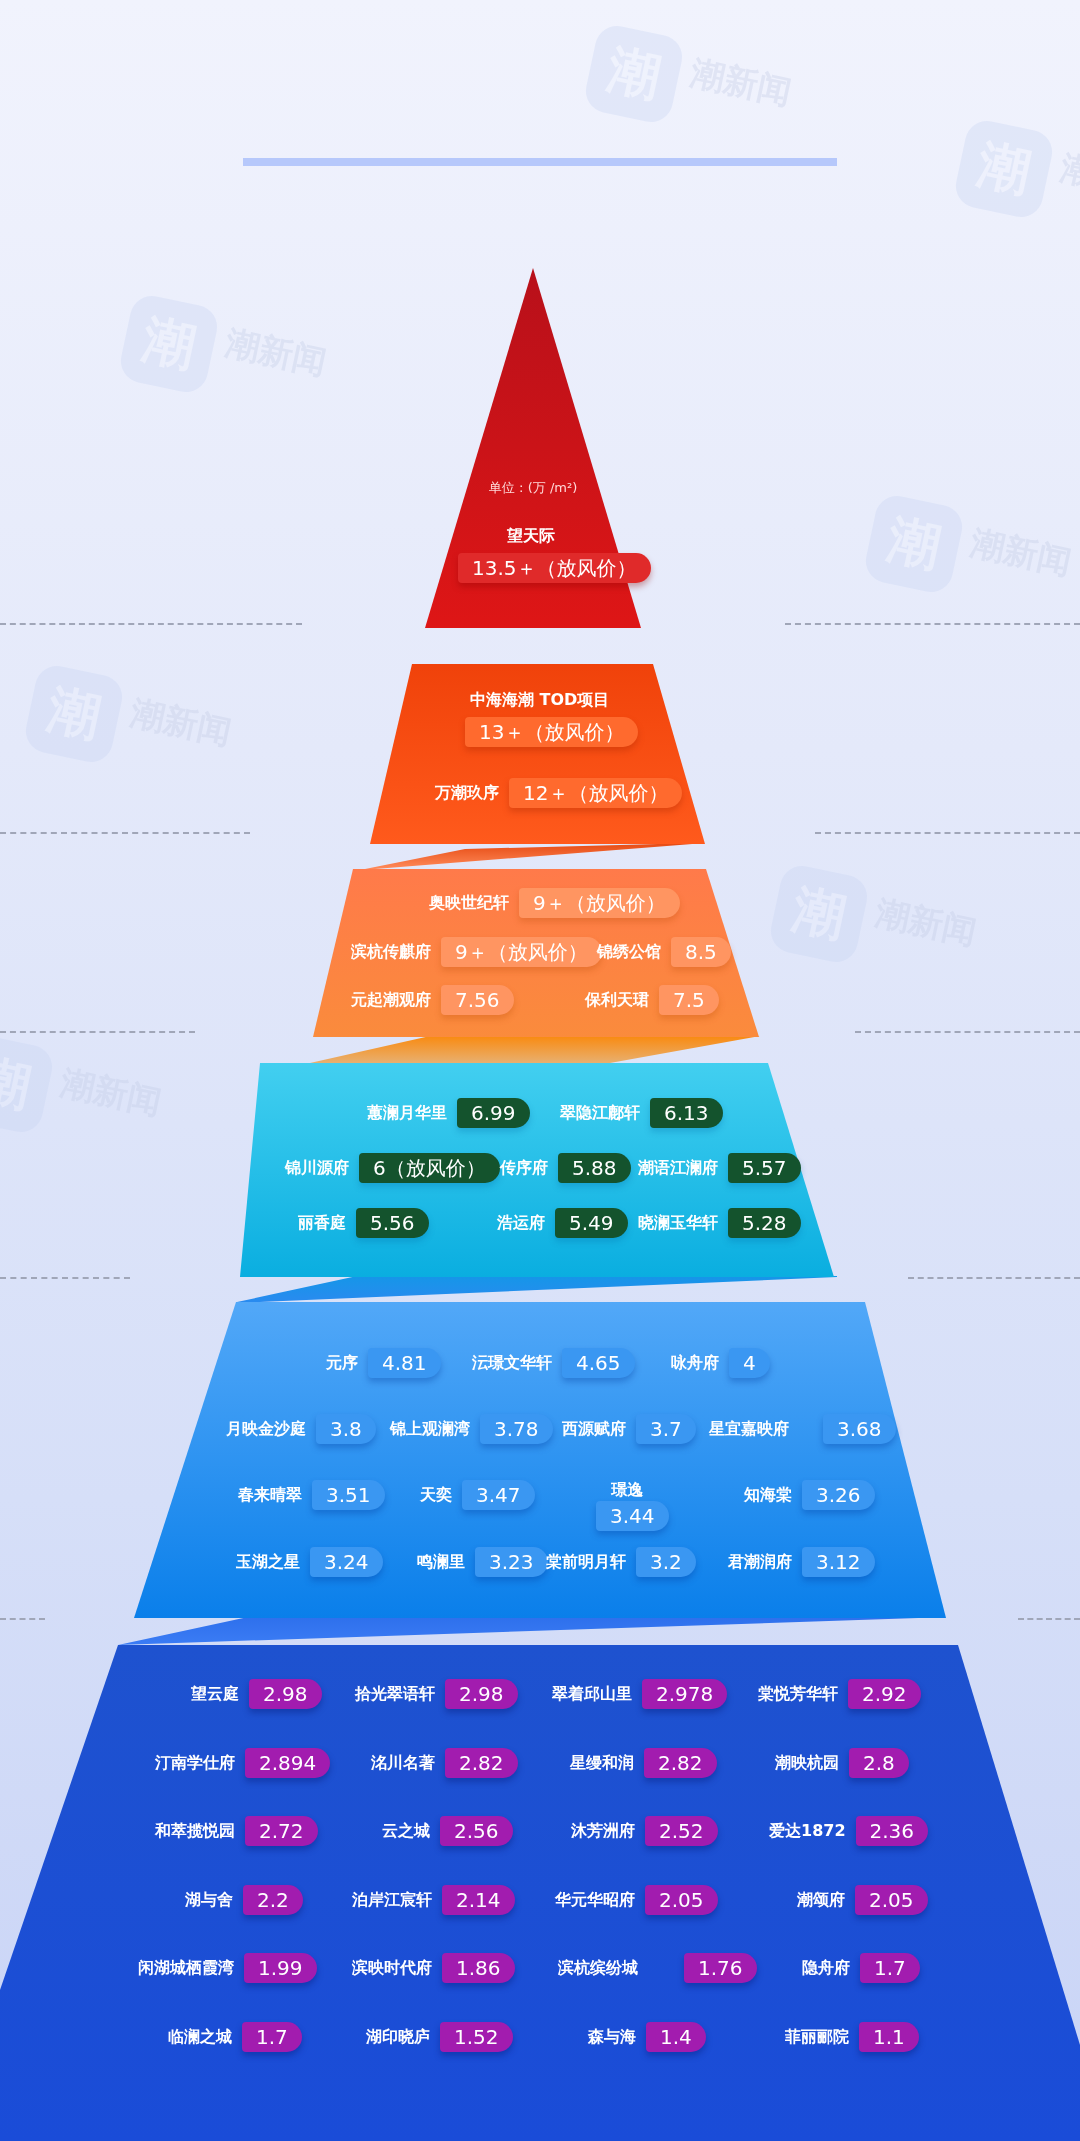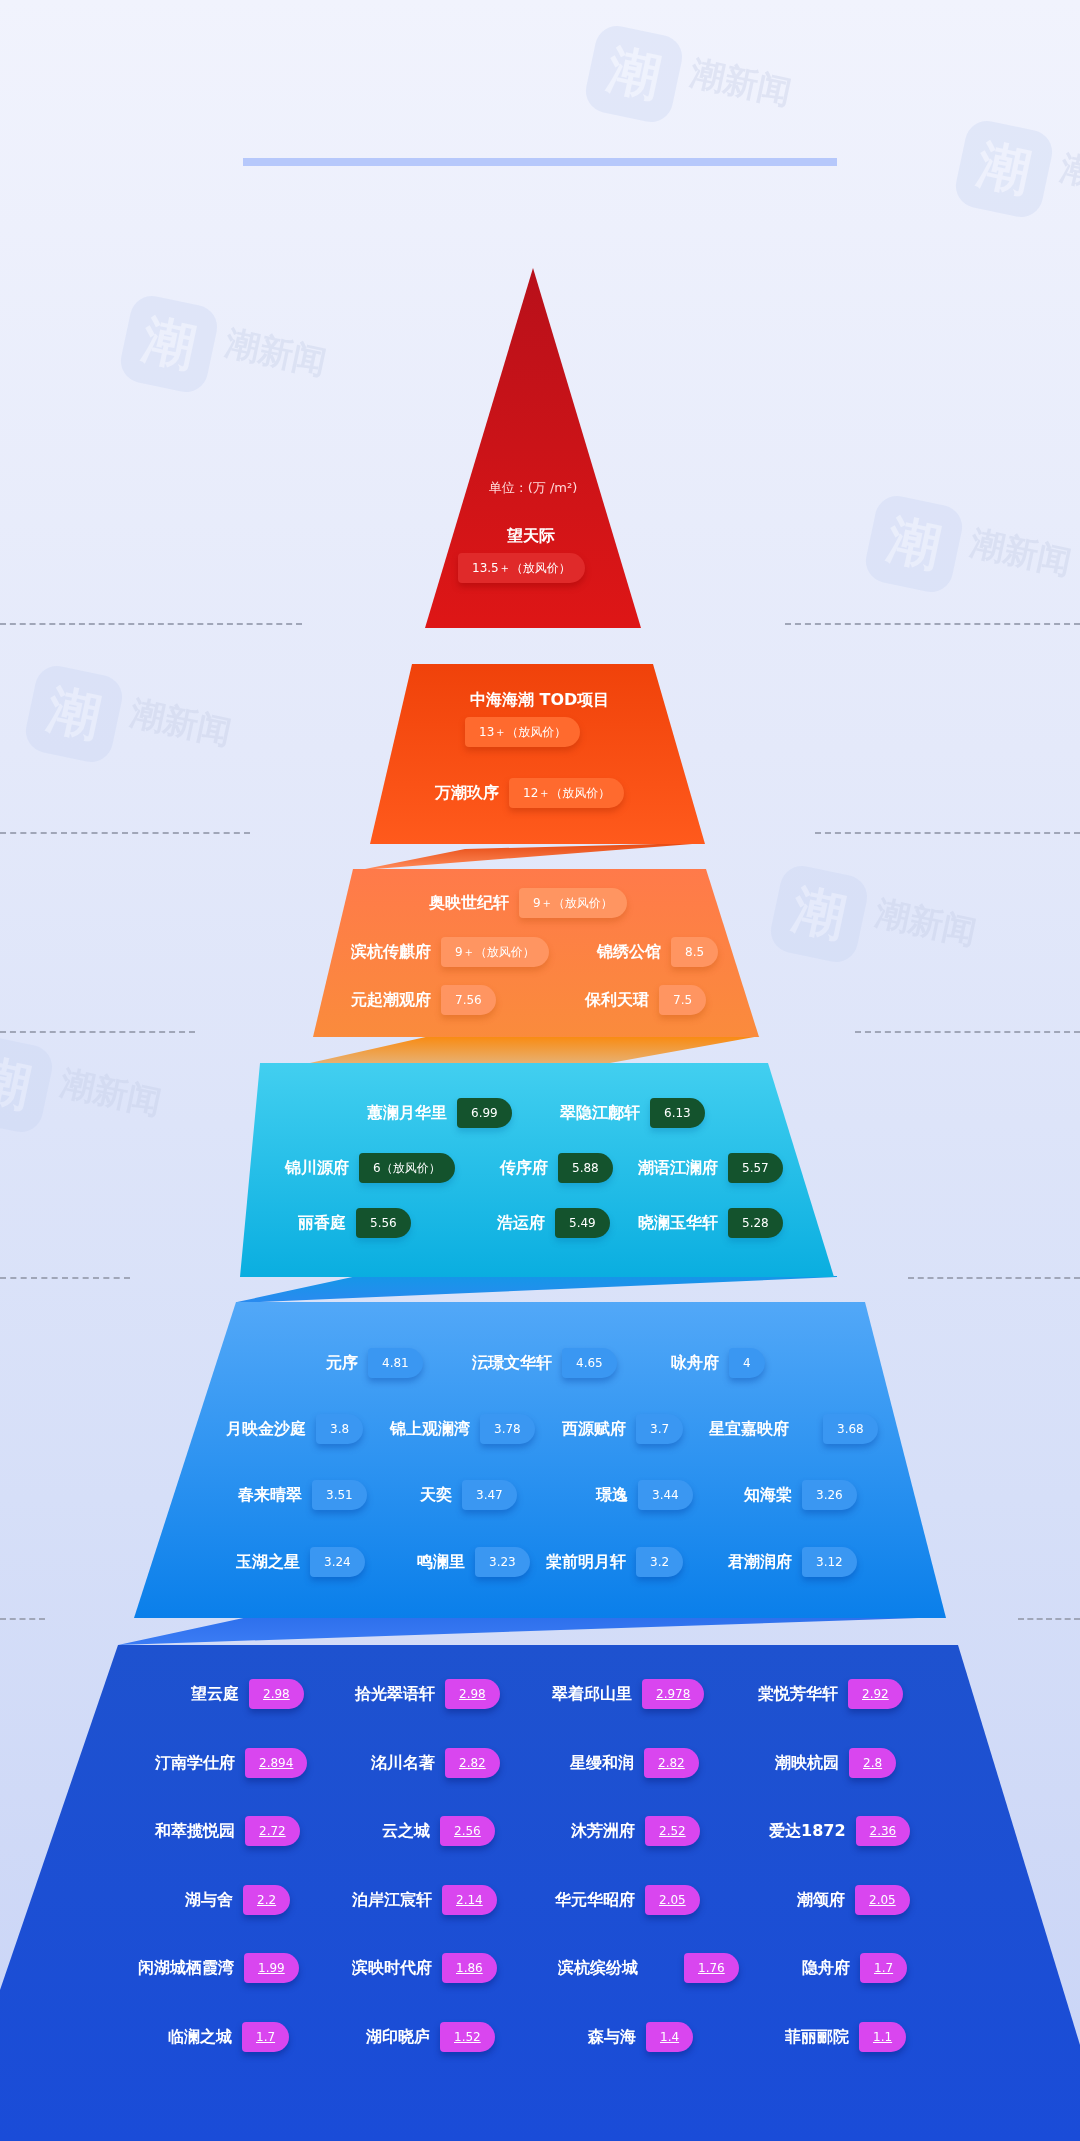--- a/index.html
+++ b/index.html
@@ -26,29 +26,29 @@
     position: absolute; left: 100px; top: 30px; font-size: 34px; font-weight: bold; color: #c3cce6;
     transform: rotate(12deg); white-space: nowrap;
   }
   .tier { position: absolute; }
   .shape { position: absolute; inset: 0; }
   .fold { position: absolute; }
   .unit { position: absolute; color: #ffd9d9; font-size: 13px; text-align: center; width: 200px; }
   .item { position: absolute; display: flex; align-items: center; }
   .name { color: #fff; font-weight: bold; font-size: 16px; white-space: nowrap; margin-right: 10px; }
   .pill {
-    color: #fff; font-size: 12px; height: 30px; line-height: 30px; padding: 0 14px;
+    color: #fff; font-size: 20px; height: 30px; line-height: 30px; padding: 0 14px;
     border-radius: 4px 15px 15px 4px; white-space: nowrap;
   }
   .t1 .pill { background: #e02a2a; box-shadow: 0 4px 6px rgba(140,0,0,0.35); }
   .t2 .pill { background: #ff6a2e; box-shadow: 0 4px 6px rgba(170,40,0,0.35); }
   .t3 .pill { background: #ff9561; box-shadow: 0 4px 6px rgba(190,80,10,0.30); }
   .t4 .pill { background: #14532d; box-shadow: 0 4px 6px rgba(0,110,170,0.30); }
   .t5 .pill { background: #3a97f2; box-shadow: 0 4px 6px rgba(0,60,160,0.35); }
-  .t6 .pill { background: #d946ef; box-shadow: 0 4px 6px rgba(0,20,110,0.35); text-decoration: underline; }
+  .t6 .pill { background: #a21caf; box-shadow: 0 4px 6px rgba(0,20,110,0.35); }
 </style>
 </head>
 <body>
 
 <div class="watermark" style="left:125px;top:300px;">
   <div class="wm-logo">潮</div>
   <div class="wm-text">潮新闻</div>
 </div>
 <div class="watermark" style="left:590px;top:30px;">
   <div class="wm-logo">潮</div>
@@ -203,21 +203,21 @@
     <span class="pill">3.68</span>
   </div>
   <div class="item" style="left:104px;top:178px;">
     <span class="name">春来晴翠</span>
     <span class="pill">3.51</span>
   </div>
   <div class="item" style="left:286px;top:178px;">
     <span class="name">天奕</span>
     <span class="pill">3.47</span>
   </div>
-  <div class="item" style="left:462px;top:178px;">
+  <div class="item" style="left:462px;top:178px;flex-direction:column;">
     <span class="name">璟逸</span>
     <span class="pill">3.44</span>
   </div>
   <div class="item" style="left:610px;top:178px;">
     <span class="name">知海棠</span>
     <span class="pill">3.26</span>
   </div>
   <div class="item" style="left:102px;top:245px;">
     <span class="name">玉湖之星</span>
     <span class="pill">3.24</span>

